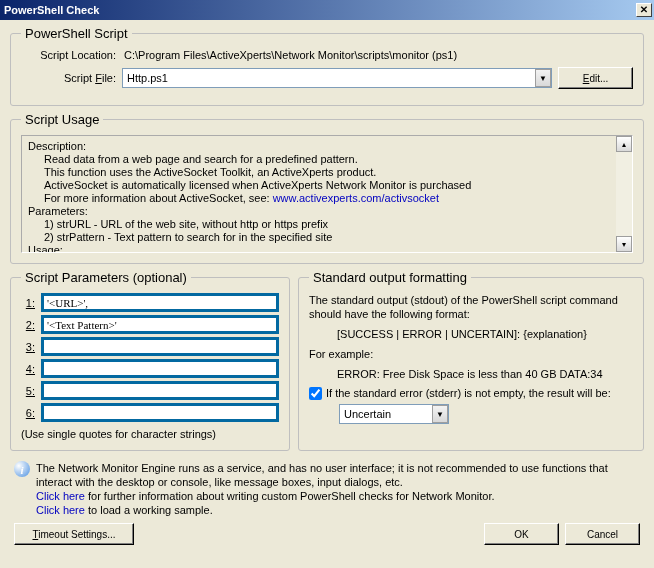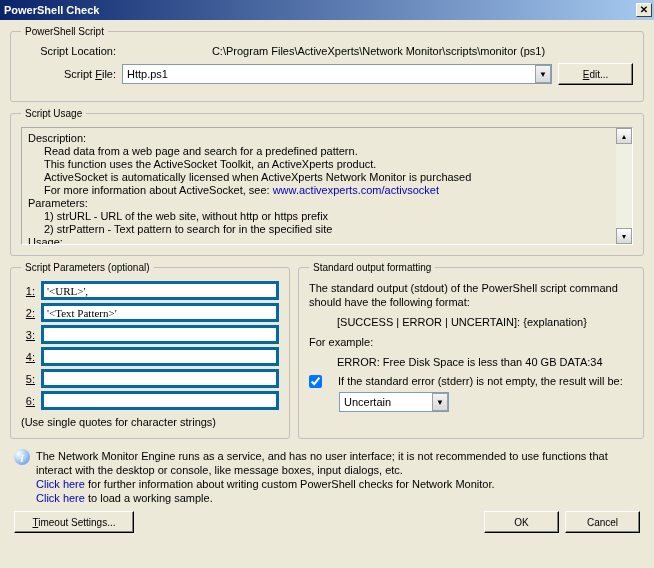--- a/index.html
+++ b/index.html
@@ -40,25 +40,25 @@
     .content { padding: 6px 10px 8px 10px; }
     fieldset {
       border: 1px solid #BFBFBF;
       border-radius: 3px;
       padding: 8px 10px 10px 10px;
       margin-bottom: 6px;
     }
     legend {
       padding: 0 4px;
       color: #000;
-      font-size: 10px;
+      font-size: 13px;
     }
     .row { display: flex; align-items: center; margin-bottom: 6px; gap: 6px; }
     .label-col { width: 95px; text-align: right; }
-    .loc-text { flex: 1; padding-left: 2px; text-align: center; }
+    .loc-text { flex: 1; padding-left: 2px; }
     .combo {
       flex: 1;
       display: flex;
       align-items: center;
       background: white;
       border: 1px solid #7F9DB9;
       height: 20px;
     }
     .combo span { flex: 1; padding: 0 4px; }
     .combo-btn {
@@ -107,21 +107,21 @@
     .two-col { display:flex; gap:8px; }
     .two-col fieldset { flex:1; }
     .param-row { display:flex; align-items:center; gap:6px; margin-bottom:3px;}
     .param-row label { width: 14px; text-decoration: underline; text-align:right;}
     .param-row input {
       flex:1; border:3px solid #0369a1; height:19px; padding:0 3px; font-family:Liberation Serif, serif; font-size:11px;
     }
     .hint { margin-top:6px; }
     .std-text { line-height:14px; margin-bottom:6px; }
     .indent { padding-left: 28px; }
-    .chk-row { display:flex; align-items:flex-start; gap:16px; }
+    .chk-row { display:flex; align-items:flex-start; gap:4px; }
     .dd-row { padding-left: 30px; margin-top:4px;}
     .info-row { display:flex; gap:6px; padding: 4px 4px 2px 4px; line-height:14px;}
     .info-icon {
       width:16px;height:16px;flex-shrink:0;
       border-radius:50%;
       background: radial-gradient(circle at 30% 30%, #fff, #4A8FE0);
       color:#fff;font-weight:bold;font-size:11px;
       display:flex;align-items:flex-end;justify-content:center;
       font-family: Georgia,serif;font-style:italic;
     }

